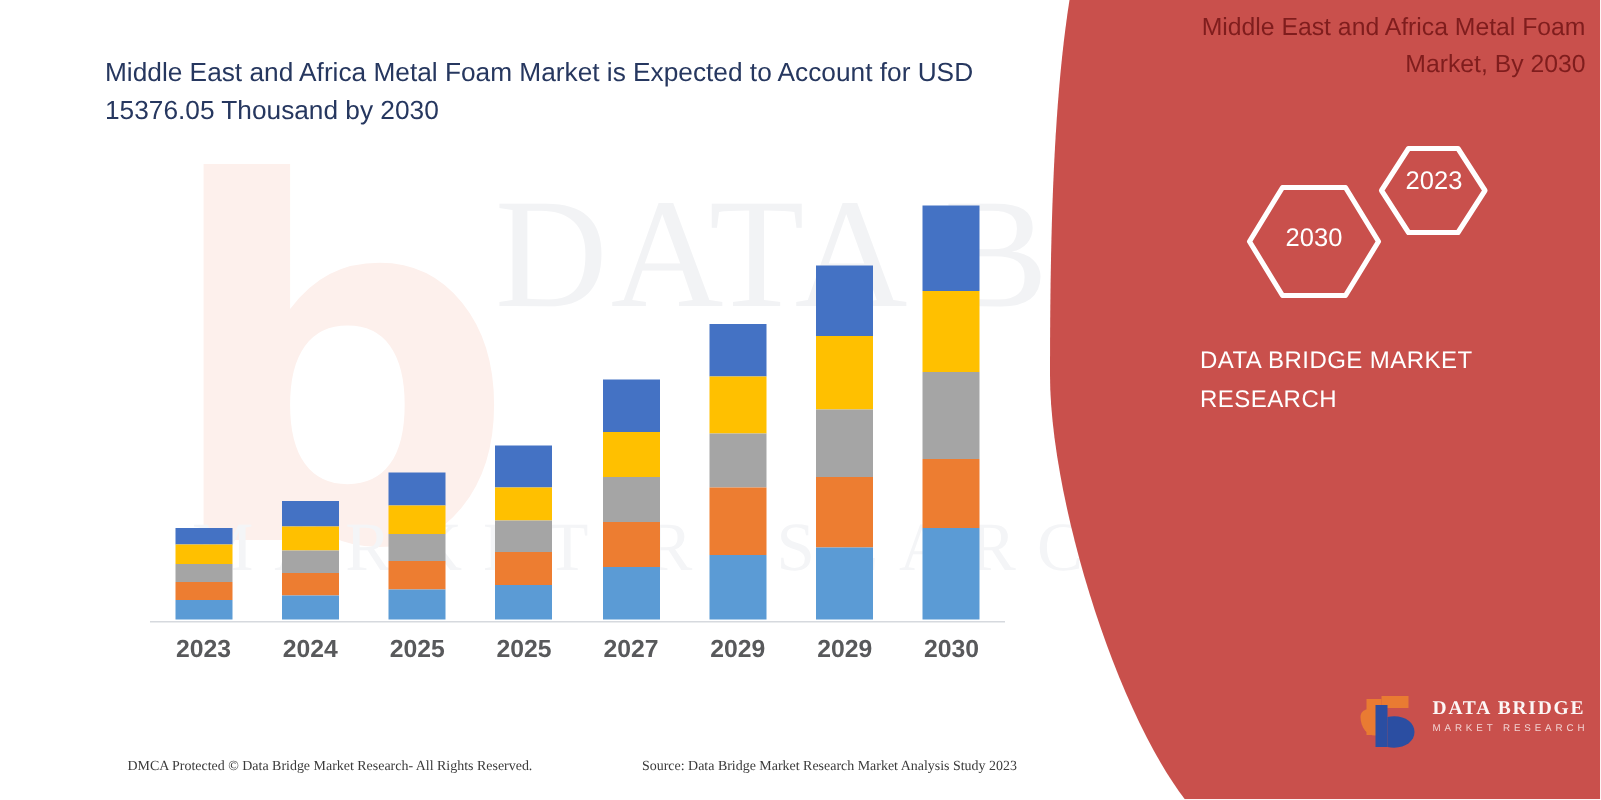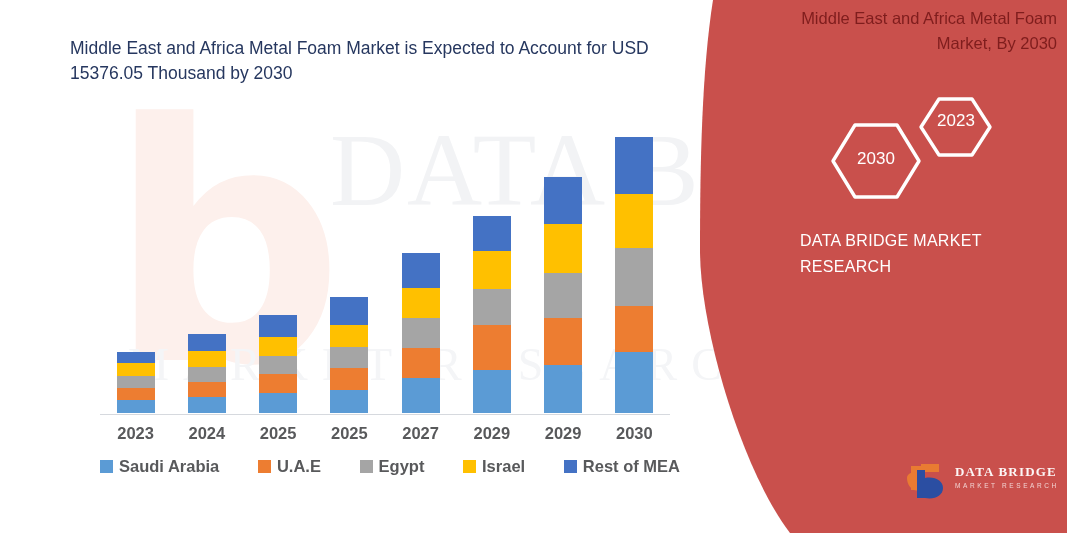--- a/index.html
+++ b/index.html
@@ -203,39 +203,19 @@
       <div class="xlab">2023</div>
       <div class="xlab">2024</div>
       <div class="xlab">2025</div>
       <div class="xlab">2025</div>
       <div class="xlab">2027</div>
       <div class="xlab">2029</div>
       <div class="xlab">2029</div>
       <div class="xlab">2030</div>
     </div>
 
-  <div class="legend" id="legend">
-      <div class="lg">
-        <span class="lg-sw" style="background: rgb(91, 155, 213);"></span>
-        <span class="lg-tx">Saudi Arabia</span>
-      </div>
-      <div class="lg">
-        <span class="lg-sw" style="background: rgb(237, 125, 49);"></span>
-        <span class="lg-tx">U.A.E</span>
-      </div>
-      <div class="lg">
-        <span class="lg-sw" style="background: rgb(165, 165, 165);"></span>
-        <span class="lg-tx">Egypt</span>
-      </div>
-      <div class="lg">
-        <span class="lg-sw" style="background: rgb(255, 192, 0);"></span>
-        <span class="lg-tx">Israel</span>
-      </div>
-      <div class="lg">
-        <span class="lg-sw" style="background: rgb(68, 114, 196);"></span>
-        <span class="lg-tx">Rest of MEA</span>
-      </div>
-    </div>
 
   <div class="footer">
+    <div class="f-left">DMCA Protected © Data Bridge Market Research-  All Rights Reserved.</div>
+    <div class="f-right">Source: Data Bridge Market Research  Market Analysis Study 2023</div>
   </div>
 
 </div>
 
 </body></html>

